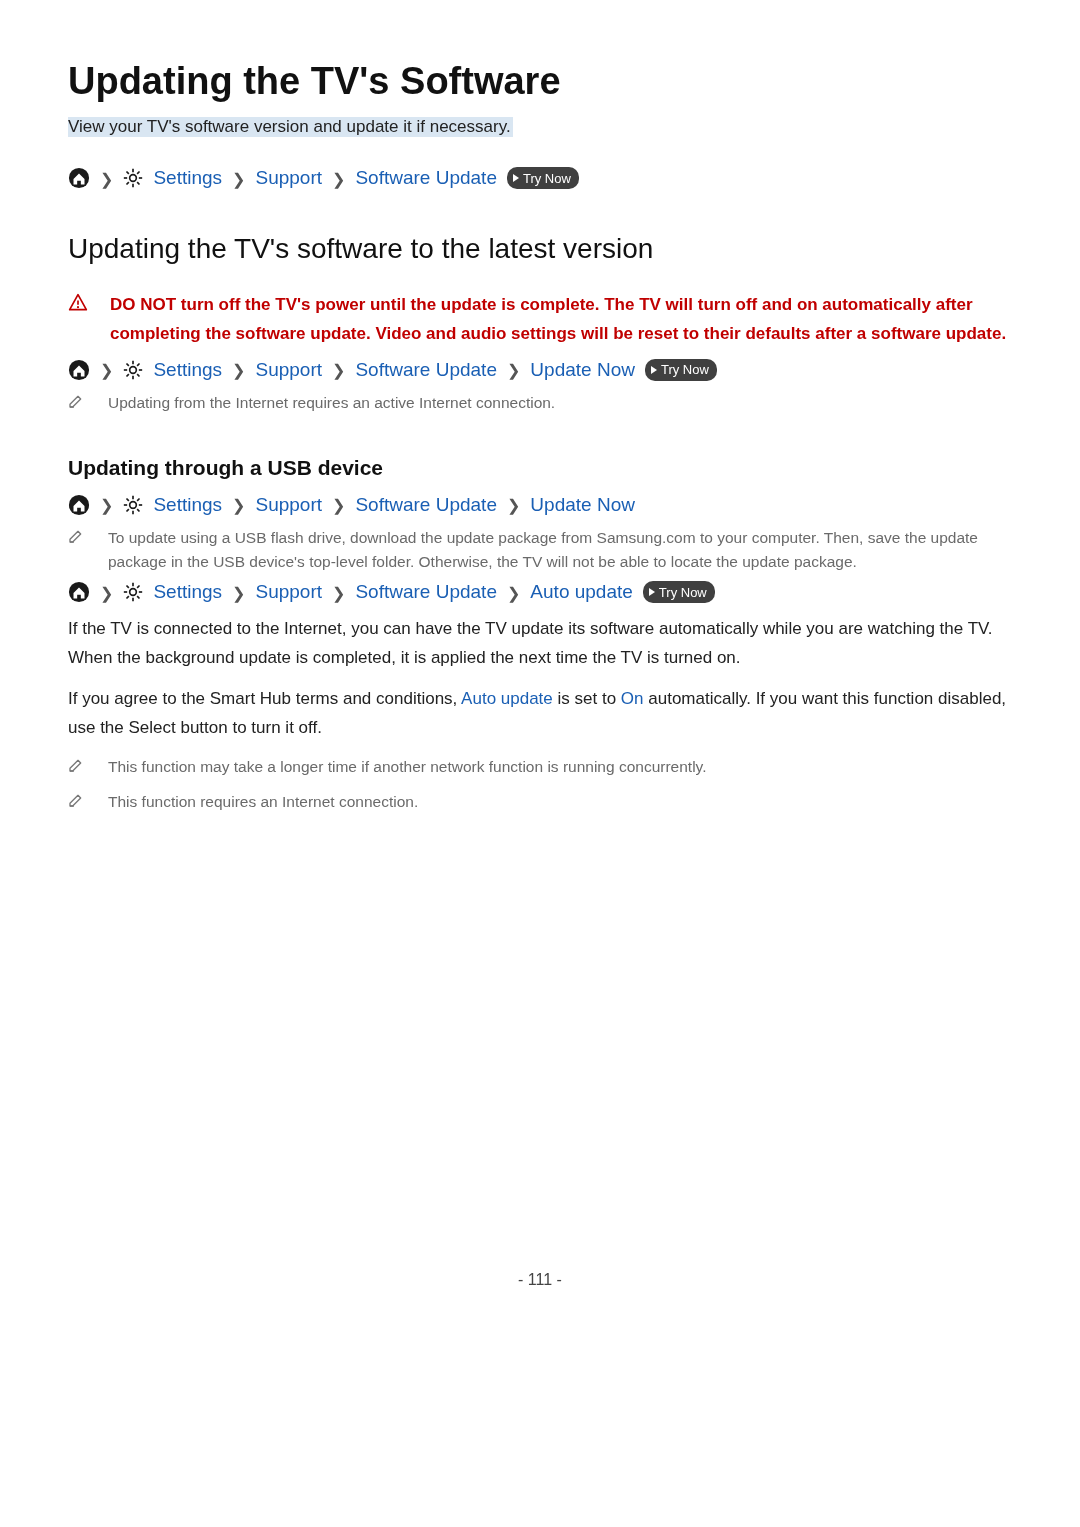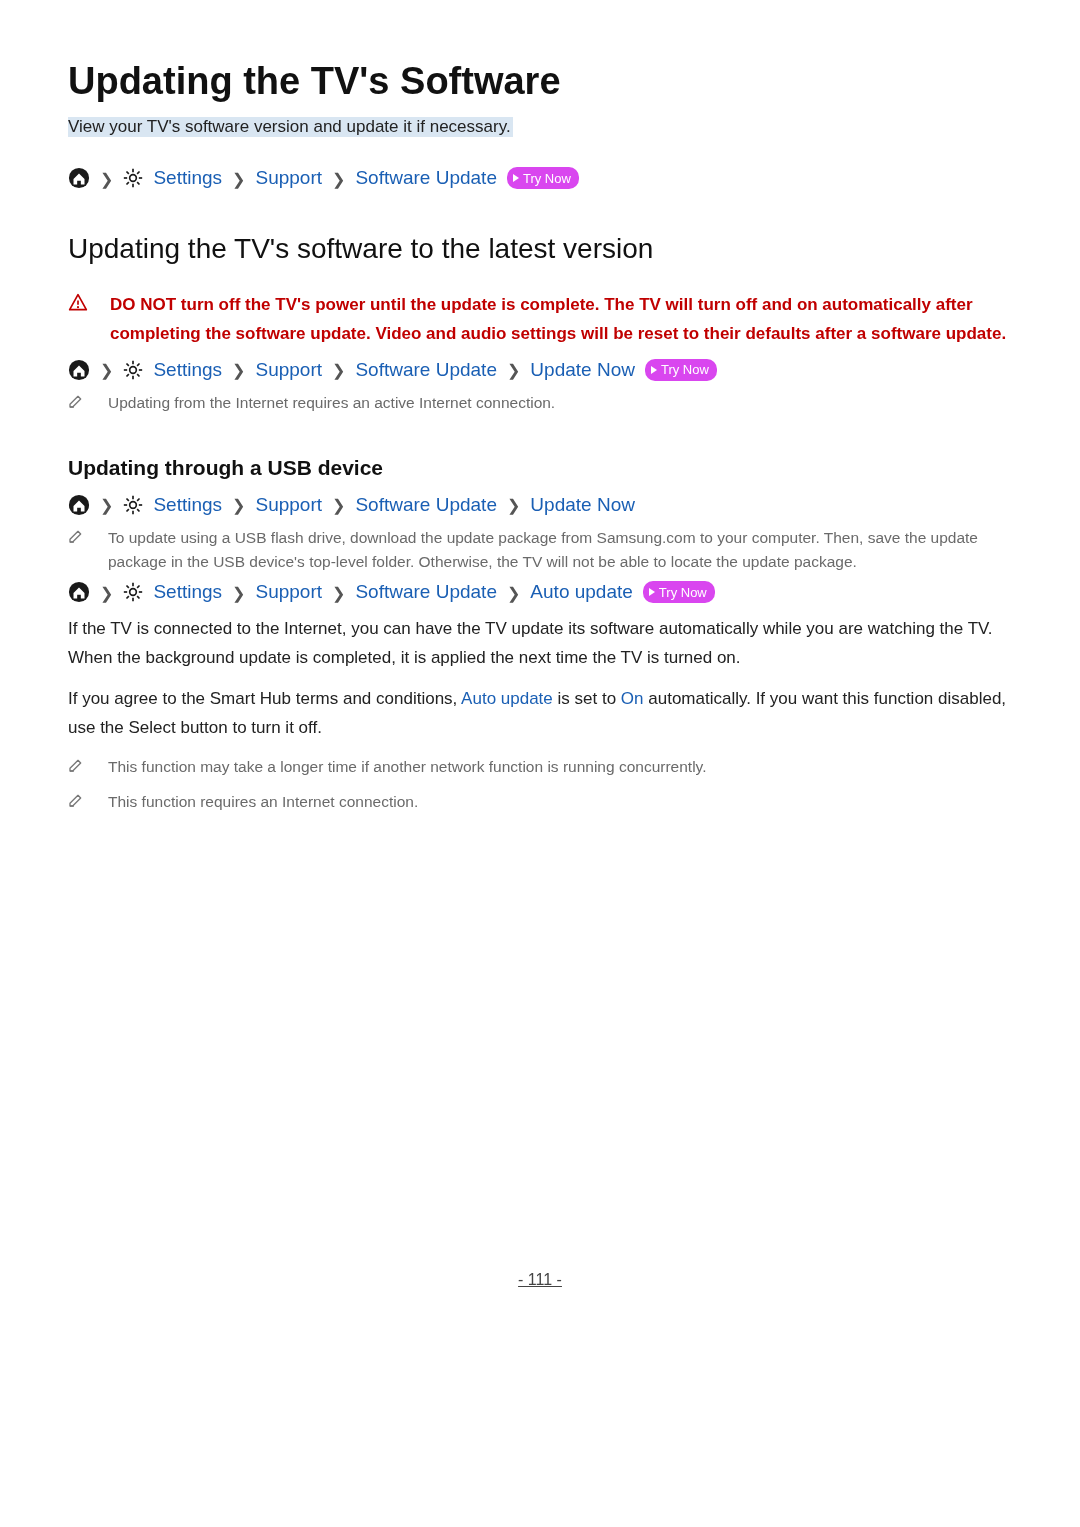--- a/index.html
+++ b/index.html
@@ -57,21 +57,21 @@
   }
   .breadcrumb .sep {
     color: #555;
     font-size: 16px;
     position: relative;
     top: 1px;
   }
   .try-now {
     display: inline-flex;
     align-items: center;
-    background: #d946ef;
+    background: #404040;
     color: #fff;
     font-size: 13px;
     padding: 2px 8px 2px 6px;
     border-radius: 10px;
     line-height: 1;
     height: 18px;
   }
   .try-now::before {
     content: "";
     width: 0; height: 0;
@@ -128,21 +128,20 @@
     color: #6a6a6a;
     line-height: 1.6;
   }
   .page-number {
     position: absolute;
     bottom: 54px;
     left: 0; right: 0;
     text-align: center;
     font-size: 16px;
     color: #444;
-    text-decoration: underline;
   }
   ::selection { background: #d9e6f2; }
 </style>
 </head>
 <body>
 
 <svg width="0" height="0" style="position:absolute">
   <defs>
     <g id="home-g">
       <circle cx="12" cy="12" r="11" fill="#1a1a1a"></circle>

